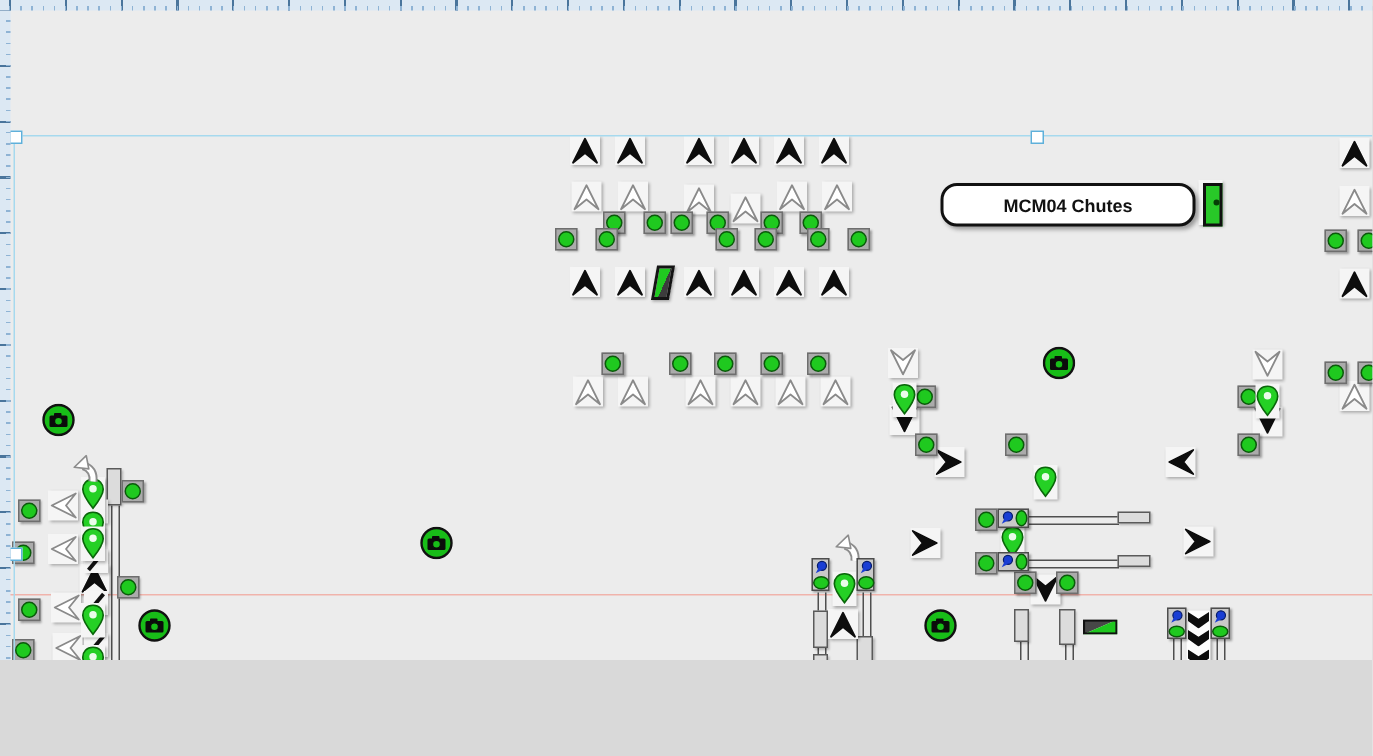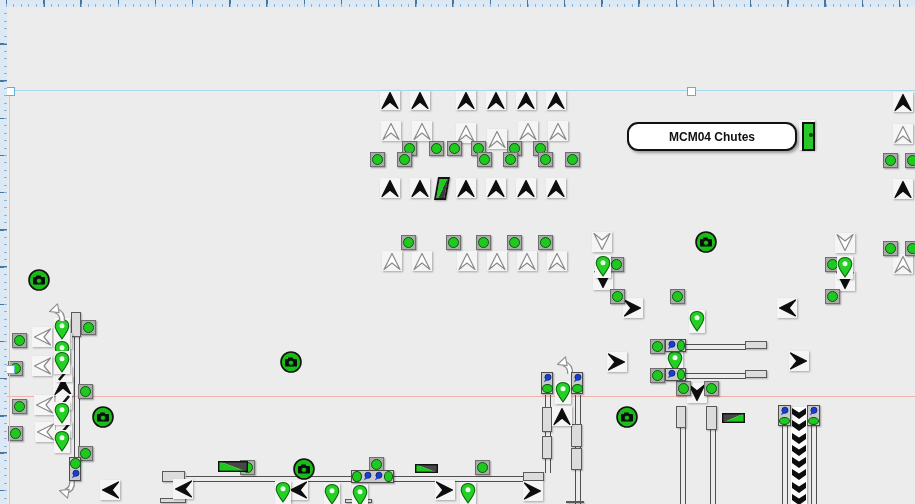--- a/index.html
+++ b/index.html
@@ -1,16 +1,16 @@
 <!DOCTYPE html>
 <html><head>
 <meta charset="utf-8">
 <style>
   html,body{margin:0;padding:0;background:#d9d9d9;font-family:"Liberation Sans",sans-serif;}
-  #canvas{position:relative;width:915px;height:504px;background:#ececec;overflow:hidden;}
+  #canvas{position:relative;width:915px;height:440px;background:#ececec;overflow:hidden;}
   
   .ruler-top{position:absolute;left:0;top:0;width:915px;height:7px;background:#dce8f3;z-index:40;}
   .ruler-top .minor{position:absolute;left:6px;right:0;bottom:0;height:3px;
     background:repeating-linear-gradient(to right,#8fb3d4 0 1px,transparent 1px 7.45px);}
   .ruler-top .major{position:absolute;left:6px;right:0;top:0;height:7px;
     background:repeating-linear-gradient(to right,#4a759c 0 1.4px,transparent 1.4px 37.2px);}
   .ruler-left{position:absolute;left:0;top:0;width:7px;height:504px;background:#dce8f3;z-index:39;}
   .ruler-left .minor{position:absolute;top:6px;bottom:0;right:0;width:3px;
     background:repeating-linear-gradient(to bottom,#8fb3d4 0 1px,transparent 1px 7.45px);}
   .ruler-left .major{position:absolute;top:6px;bottom:0;left:0;width:7px;

